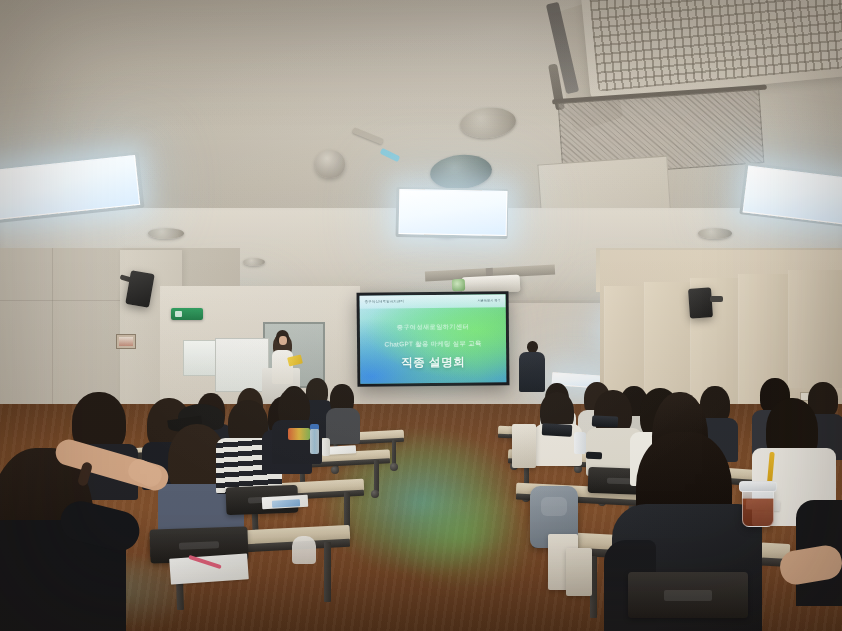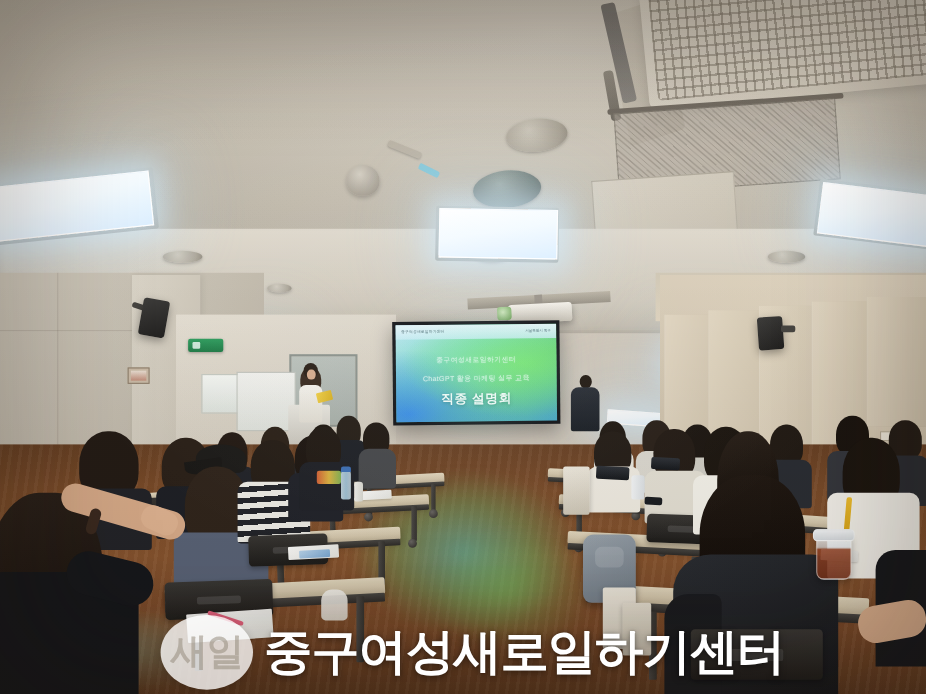--- a/index.html
+++ b/index.html
@@ -822,20 +822,14 @@
 
   <div style="position:absolute;left:292px;top:536px;width:24px;height:28px;background:linear-gradient(170deg,#f6f4ef,#ddd9d0);border-radius:10px 10px 4px 4px;opacity:.9;"></div>
 
   <div class="straw"></div>
   <div class="cup"></div>
   <div class="cup-lid"></div>
 
   <div class="grade"></div>
   <div class="vignette"></div>
 
-  <div class="watermark">
-    <div class="wm-logo">
-      <span class="wm-logo-text">새일</span>
-    </div>
-    <div class="wm-text">중구여성새로일하기센터</div>
-  </div>
 
 </div>
 
 </body></html>

